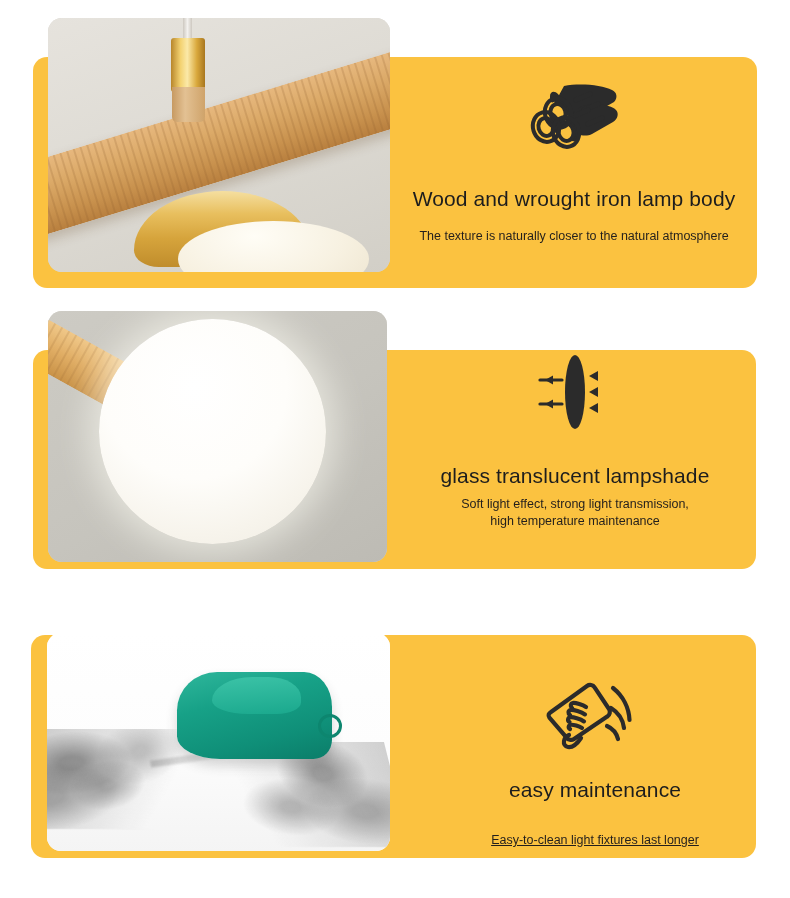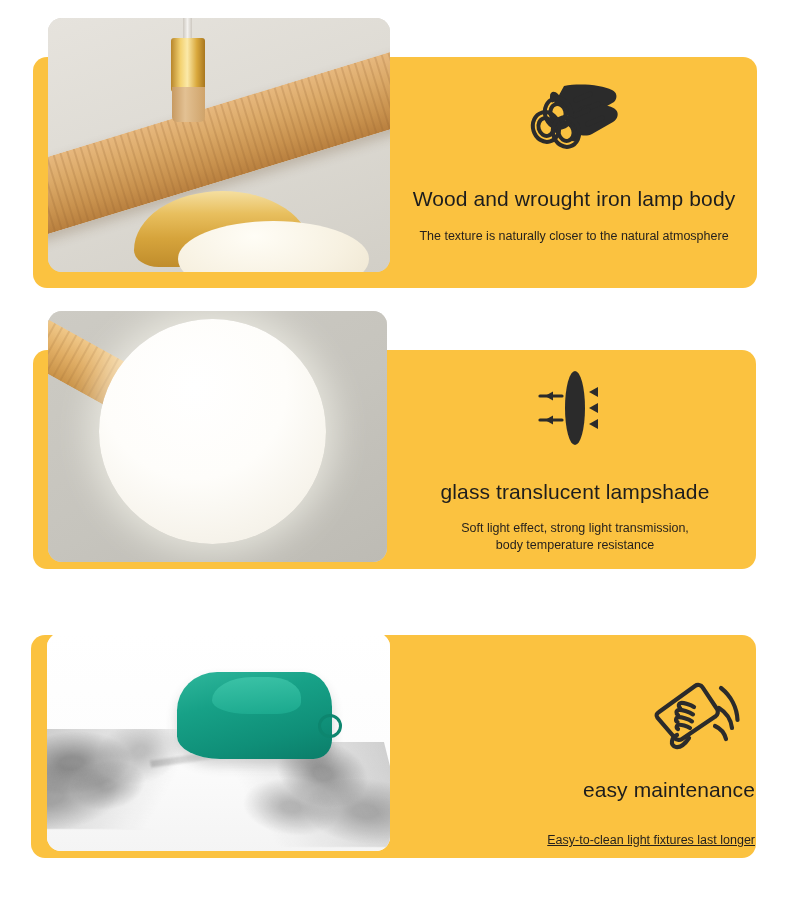--- a/index.html
+++ b/index.html
@@ -231,58 +231,58 @@
   <div class="feature">
 
     <div class="panel" style="left:33px; top:350px; width:723px; height:219px;"></div>
 
     <div class="photo" style="left:48px; top:311px; width:339px; height:251px;">
       <div class="ph2-bg"></div>
       <div class="ph2-beam"></div>
       <div class="ph2-ball"></div>
     </div>
 
-    <div class="text-col" style="left:400px; top:368px; width:350px;justify-content:center;">
+    <div class="text-col" style="left:400px; top:352px; width:350px;justify-content:center;">
       <span class="icon-wrap">
         <svg width="82" height="80" viewBox="0 0 82 80">
           <ellipse cx="41" cy="40" rx="10" ry="37" fill="#2b2b2b"></ellipse>
           <g stroke="#2b2b2b" stroke-width="3.2" stroke-linecap="round" fill="none">
             <path d="M28 28 L6 28"></path>
             <path d="M28 52 L6 52"></path>
           </g>
           <g fill="#2b2b2b">
             <path d="M11 28 L19 23.5 L19 32.5 Z"></path>
             <path d="M11 52 L19 47.5 L19 56.5 Z"></path>
             <path d="M55 24 L64 19 L64 29 Z"></path>
             <path d="M55 40 L64 35 L64 45 Z"></path>
             <path d="M55 56 L64 51 L64 61 Z"></path>
           </g>
         </svg>
       </span>
       <div class="f-title" style="margin-top:32px;">glass translucent lampshade</div>
-      <div class="f-sub" style="margin-top:16px;">Soft light effect, strong light transmission,</div>
-      <div class="f-sub">body temperature resistance</div>
+      <div class="f-sub" style="margin-top:8px;">Soft light effect, strong light transmission,</div>
+      <div class="f-sub">high temperature maintenance</div>
     </div>
   </div>
 
   <div class="feature">
 
     <div class="panel" style="left:31px; top:635px; width:725px; height:223px;"></div>
 
     <div class="photo" style="left:47px; top:633px; width:343px; height:218px; background:#ffffff;">
       <div class="ph3-bg"></div>
       <div class="ph3-dust-l"></div>
       <div class="ph3-dust-r"></div>
       <div class="ph3-streak"></div>
       <div class="ph3-cloth"></div>
       <div class="ph3-cloth-fold"></div>
       <div class="ph3-cloth-tag"></div>
     </div>
 
-    <div class="text-col" style="left:435px; top:680px; width:320px;align-items:flex-end;">
+    <div class="text-col" style="left:435px; top:680px; width:320px;">
       <span class="icon-wrap">
         <svg width="104" height="72" viewBox="0 0 104 72">
           <g fill="none" stroke="#2b2b2b" stroke-width="4.2" stroke-linecap="round" stroke-linejoin="round">
             <path d="M8 32 L44 6 C46.5 4.2 50 4.8 51.6 7.4 L66 29 C67.6 31.6 66.8 35 64.2 36.6 L31 59 C28.5 60.7 25 60 23.4 57.4 L6.4 37.6 C4.8 35.2 5.6 33.6 8 32 Z"></path>
             <path d="M29 28 C27 26.5 27.5 23.5 30 23 C32.4 22.6 40 25 43 27"></path>
             <path d="M27 35 C24.8 33.6 25 30.6 27.6 30 C30.2 29.5 38.5 32 42 34.4"></path>
             <path d="M26.5 42 C24.4 40.8 24.6 37.8 27.2 37.3 C29.8 36.8 37.5 39 41 41.4"></path>
             <path d="M27 49 C25 48 25.4 45.2 27.8 44.8 C30.2 44.4 36 46.2 39 48"></path>
             <path d="M26 55 C23.5 56 21.5 58 21 61 C20.5 64 22 66.5 25 67 C29 67.6 34 64 38 58"></path>
             <path d="M70 8 C80 16 86 28 86.5 40"></path>

